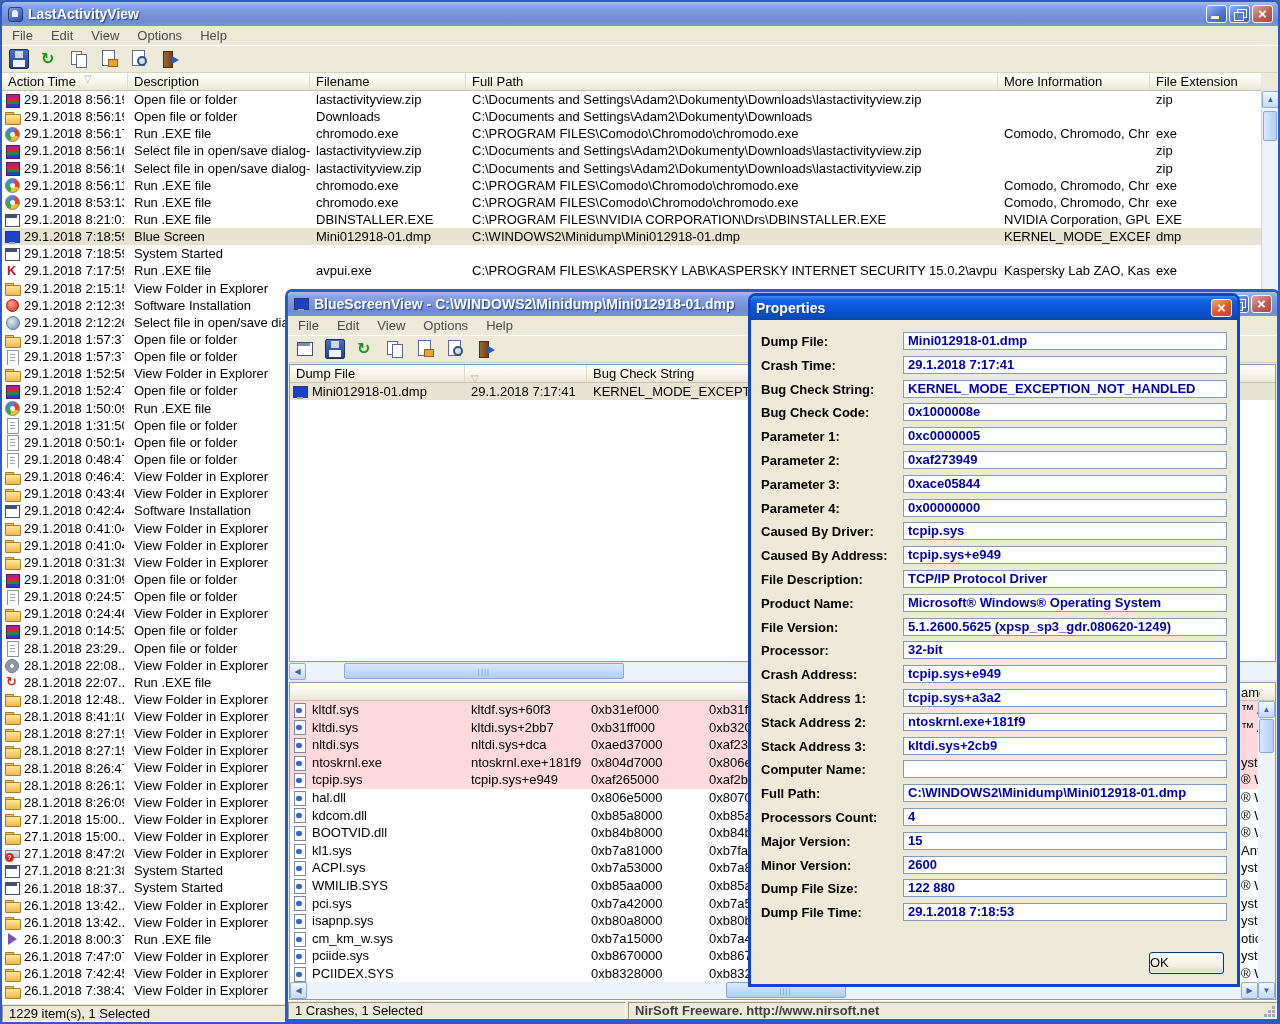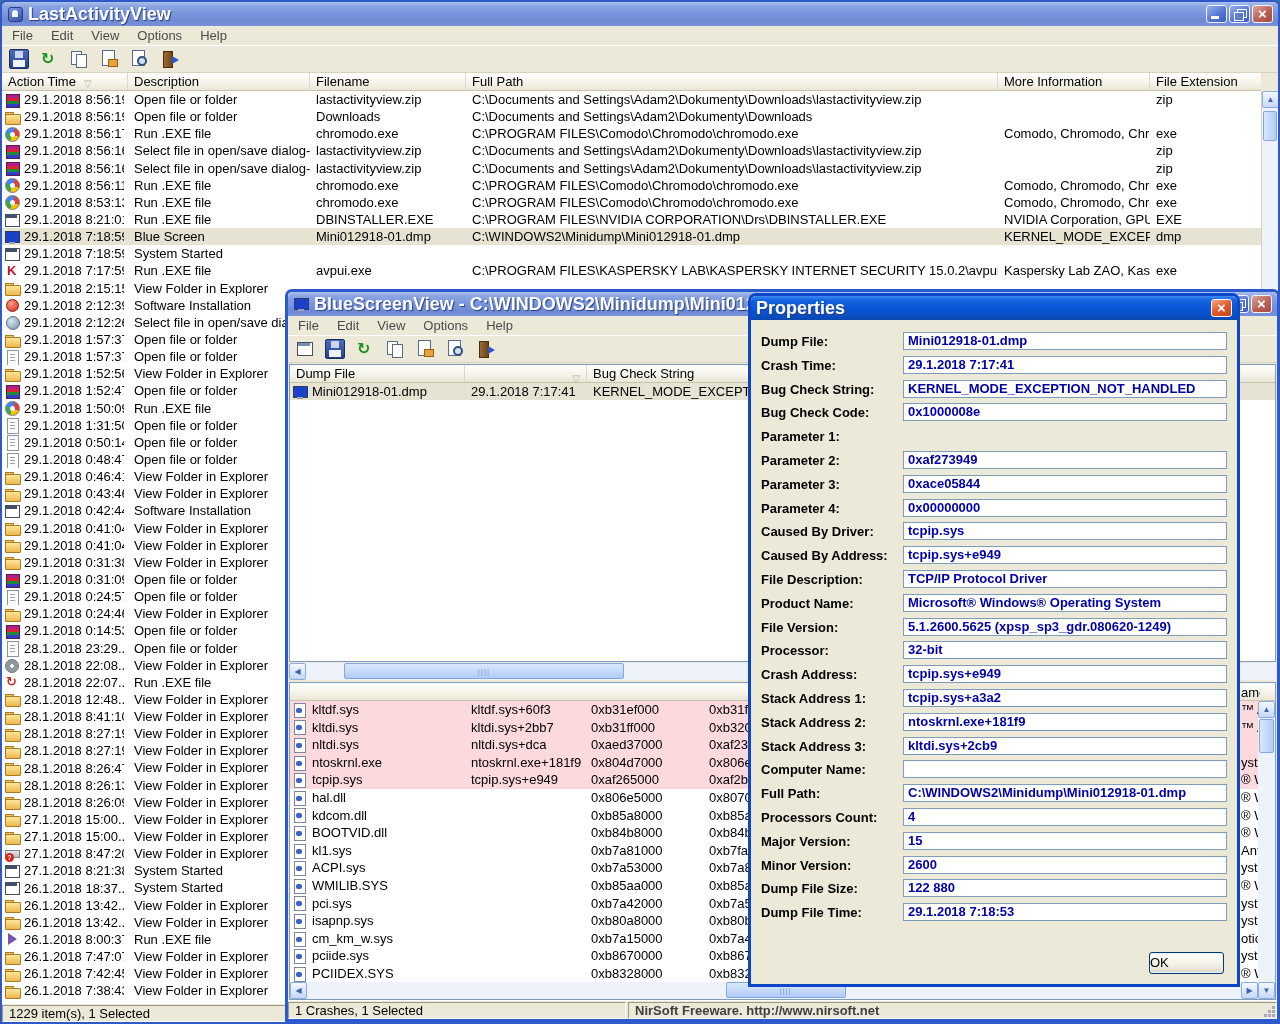--- a/index.html
+++ b/index.html
@@ -4,21 +4,21 @@
 <style>
   html,body{margin:0;padding:0;width:1280px;height:1024px;overflow:hidden;}
   #screen{position:relative;width:1280px;height:1024px;background:#3a6ea5;
     font-family:"Liberation Sans",sans-serif;font-size:13px;color:#000;overflow:hidden;}
   *{box-sizing:border-box;}
 
   
   .win{border:2px solid #3058c8;border-radius:7px 7px 0 0;background:#ece9d8;
        display:flex;flex-direction:column;}
   .titlebar{height:24px;flex:none;display:flex;align-items:center;gap:5px;padding:0 5px;
-    color:#fff;font-weight:700;font-size:18px;border-radius:5px 5px 0 0;
+    color:#fff;font-weight:700;font-size:14px;border-radius:5px 5px 0 0;
     text-shadow:1px 1px 1px #26407c;white-space:nowrap;overflow:hidden;}
   .tb-inactive{background:linear-gradient(180deg,#a9bfec 0%,#8aa4e2 18%,#7b97dd 45%,#6f89d4 78%,#7892da 100%);}
   .tb-active{background:linear-gradient(180deg,#3d8af0 0%,#1262e2 18%,#0a57d8 50%,#0a4fc4 80%,#0947ae 100%);}
   .caps{margin-left:auto;display:flex;gap:2px;}
   .cap{width:21px;height:18px;border:1px solid #f2f5fc;border-radius:3px;position:relative;flex:none;}
   .cap-blue{background:linear-gradient(145deg,#95b3ee 0%,#5577d2 55%,#3a5cc0 100%);}
   .cap-close-i{background:linear-gradient(145deg,#dba69e 0%,#bb6055 55%,#a54a42 100%);}
   .cap-close-a{background:linear-gradient(150deg,#f2a988 0%,#e2592a 50%,#c4431c 100%);}
   .cap-min::after{content:"";position:absolute;left:4px;bottom:3px;width:8px;height:3px;background:#fff;}
   .cap-restore::before{content:"";position:absolute;left:7px;top:3px;width:8px;height:7px;border:1px solid #fff;}
@@ -35,21 +35,21 @@
   .statusbar{height:19px;flex:none;background:#ece9d8;border-top:1px solid #fff;
     display:flex;align-items:stretch;gap:2px;padding-top:1px;}
   .spanel{border:1px solid;border-color:#9d9884 #fff #fff #9d9884;padding:0 6px;
     line-height:15px;overflow:hidden;white-space:nowrap;}
 
   
   .lvheader{height:18px;flex:none;display:flex;position:relative;
     background:linear-gradient(180deg,#ffffff,#f5f3e9 60%,#e9e6d5);
     border-bottom:1px solid #c7c3ae;overflow:hidden;}
   .hcell{flex:none;border-right:1px solid #ddd9c6;padding:1px 6px;display:flex;
-    align-items:flex-end;gap:8px;overflow:hidden;white-space:nowrap;}
+    align-items:flex-start;gap:8px;overflow:hidden;white-space:nowrap;}
   .hlbl{overflow:hidden;}
   .sort{font-size:10px;color:#b5b09c;line-height:10px;}
   .lrow,.drow{display:flex;height:17.15px;line-height:17px;white-space:nowrap;flex:none;position:relative;}
   .drow{height:17.6px;line-height:17.5px;}
   .lrow.sel{background:#e7e3d3;}
   .drow.hl{background:#fbd9dd;}
   .cell{flex:none;padding:0 6px;overflow:hidden;}
   .c-time{display:flex;gap:4px;padding:0 4px 0 2px;align-items:center;}
   .c-time .txt{overflow:hidden;}
   .lw0{width:126px}.lw1{width:182px}.lw2{width:156px}.lw3{width:532px}.lw4{width:152px}.lw5{width:112px}
@@ -1092,20 +1092,21 @@
         <div class="pfield">
           <div class="plabel">Bug Check String:</div>
           <div class="pbox">KERNEL_MODE_EXCEPTION_NOT_HANDLED</div>
         </div>
         <div class="pfield">
           <div class="plabel">Bug Check Code:</div>
           <div class="pbox">0x1000008e</div>
         </div>
         <div class="pfield">
           <div class="plabel">Parameter 1:</div>
+          <div class="pbox">0xc0000005</div>
         </div>
         <div class="pfield">
           <div class="plabel">Parameter 2:</div>
           <div class="pbox">0xaf273949</div>
         </div>
         <div class="pfield">
           <div class="plabel">Parameter 3:</div>
           <div class="pbox">0xace05844</div>
         </div>
         <div class="pfield">

